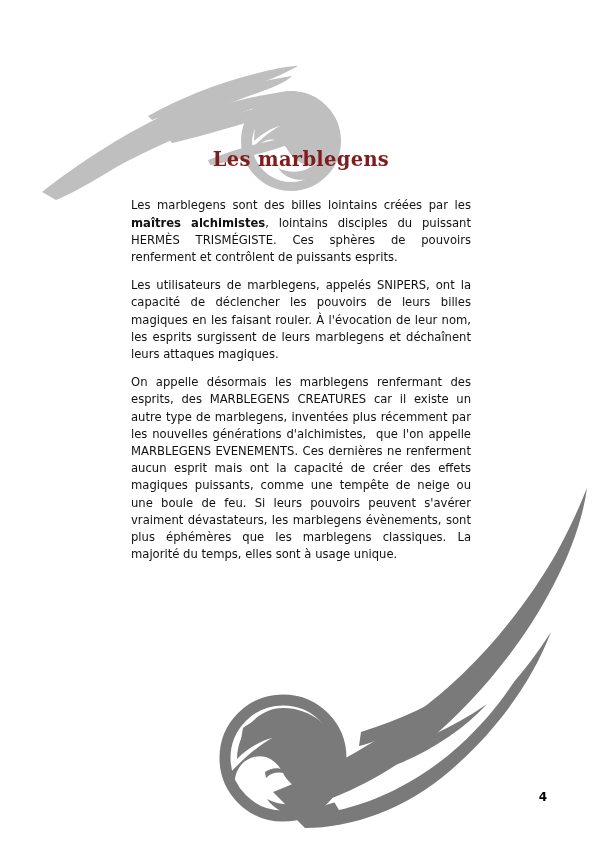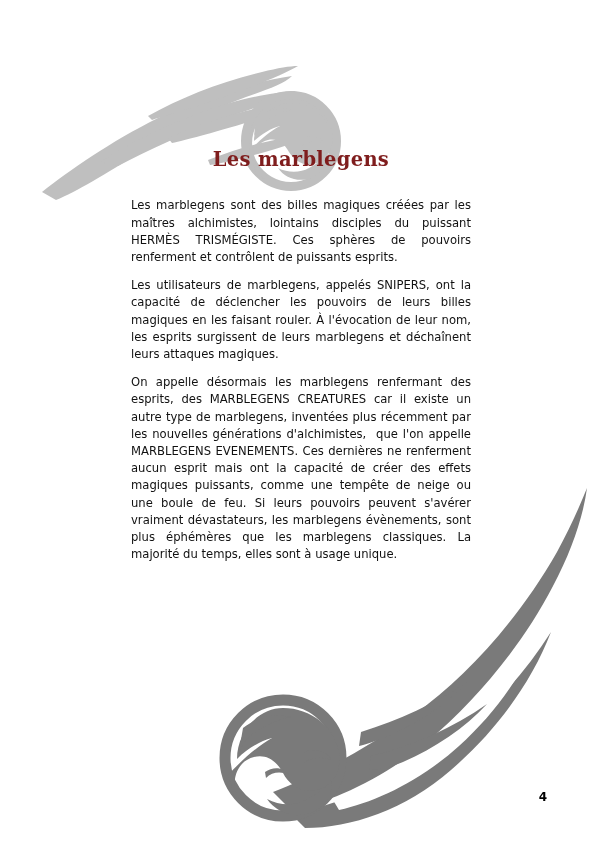--- a/index.html
+++ b/index.html
@@ -65,21 +65,21 @@
     color: #111111;
     text-align: justify;
     text-justify: inter-word;
     margin: 0 0 11px 0;
     white-space: pre-wrap;
   }
   .body-text p:last-child {
     margin-bottom: 12px;
   }
   .body-text b {
-    font-weight: normal;
+    font-weight: bold;
   }
 
   
   .page-number {
     position: absolute;
     right: 53px;
     top: 790px;
     font-family: "DejaVu Sans", sans-serif;
     font-size: 12px;
     font-weight: bold;
@@ -138,21 +138,21 @@
         <path d="M262 96
                  C 270 92, 280 94, 284 101
                  C 276 98, 268 99, 262 104 Z"></path>
       </g>
     </svg>
   </div>
 
   <div class="content">
     <h1 class="page-title">Les marblegens</h1>
     <div class="body-text" id="body-text">
-        <p><span>Les marblegens sont des billes magiques créées par les </span><b>maîtres alchimistes</b><span>, lointains disciples du puissant HERMÈS TRISMÉGISTE. Ces sphères de pouvoirs renferment et contrôlent de puissants esprits.</span></p>
+        <p><span>Les marblegens sont des billes lointains créées par les </span><b>maîtres alchimistes</b><span>, lointains disciples du puissant HERMÈS TRISMÉGISTE. Ces sphères de pouvoirs renferment et contrôlent de puissants esprits.</span></p>
         <p><span>Les utilisateurs de marblegens, appelés SNIPERS, ont la capacité de déclencher les pouvoirs de leurs billes magiques en les faisant rouler. À l'évocation de leur nom, les esprits surgissent de leurs marblegens et déchaînent leurs attaques magiques.</span></p>
         <p><span>On appelle désormais les marblegens renfermant des esprits, des MARBLEGENS CREATURES car il existe un autre type de marblegens, inventées plus récemment par les nouvelles générations d'alchimistes,  que l'on appelle MARBLEGENS EVENEMENTS. Ces dernières ne renferment aucun esprit mais ont la capacité de créer des effets magiques puissants, comme une tempête de neige ou une boule de feu. Si leurs pouvoirs peuvent s'avérer vraiment dévastateurs, les marblegens évènements, sont plus éphémères que les marblegens classiques. La majorité du temps, elles sont à usage unique.</span></p>
       </div>
   </div>
 
   <div class="ornament" id="ornament-bottom">
     <svg viewBox="0 0 435 360" xmlns="http://www.w3.org/2000/svg">
       <g fill="#7a7a7a">
 
         <path d="M108 322

